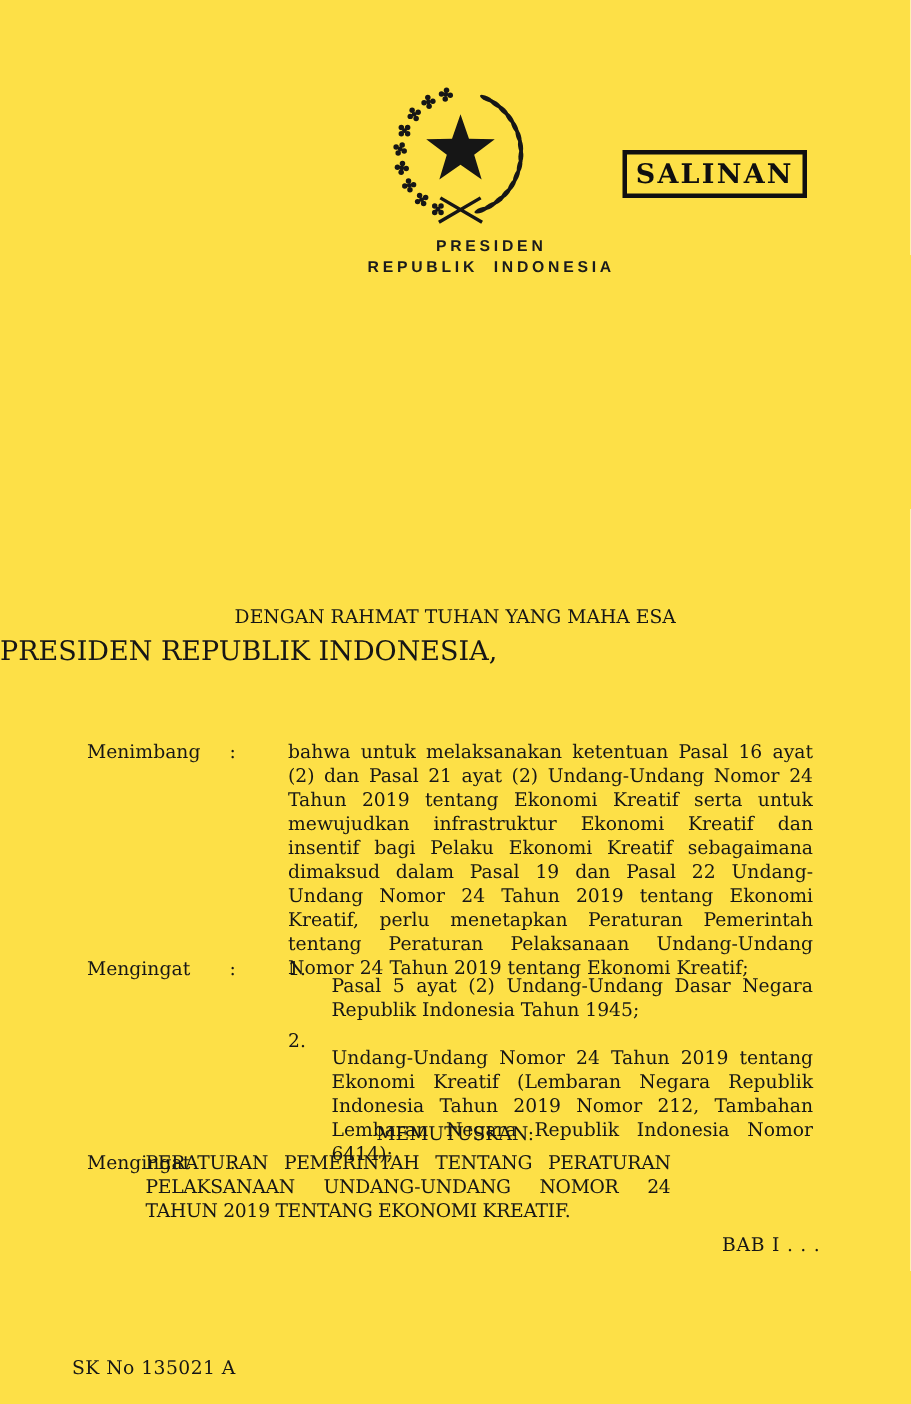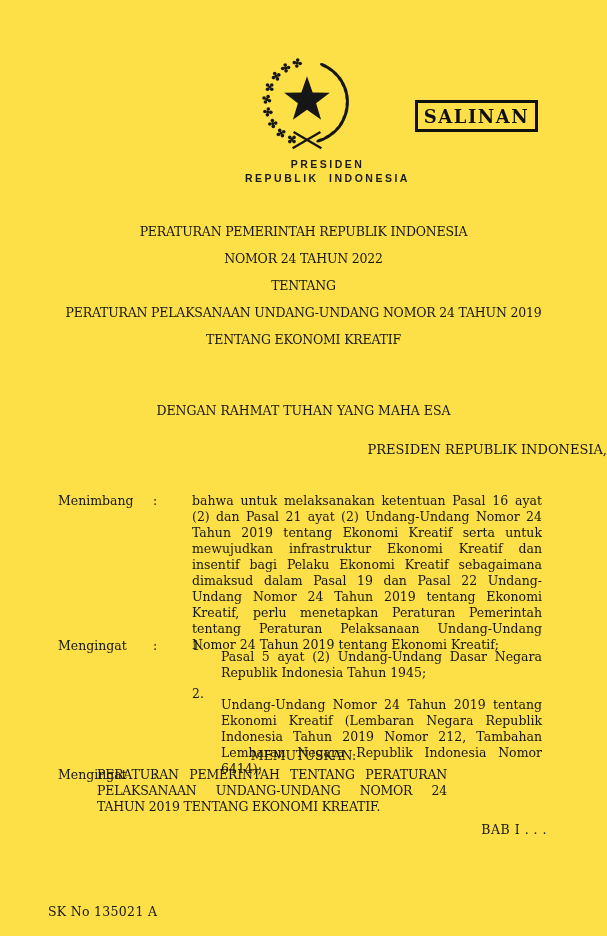--- a/index.html
+++ b/index.html
@@ -30,22 +30,22 @@
   .title-block{
     position:absolute;left:0;top:218px;width:607px;
     text-align:center;font-size:12.5px;line-height:27px;
     letter-spacing:-0.2px;white-space:nowrap;
   }
   .invocation{
     position:absolute;left:0;top:403px;width:607px;
     text-align:center;font-size:12.5px;
   }
   .authority{
-    position:absolute;left:0;top:442px;width:607px;
-    text-align:right;font-size:13px;
+    position:absolute;left:0;top:424px;width:607px;
+    text-align:left;font-size:18px;
   }
   
   .clause{position:absolute;left:58px;width:486px;font-size:12.5px;line-height:16px;}
   .clause-label{position:absolute;left:0;top:0;}
   .clause-colon{position:absolute;left:95px;top:0;}
   .clause-body{margin-left:134px;width:350px;text-align:justify;}
   .clause-body.upper{letter-spacing:-0.2px;margin-left:39px;}
   .legal-item{display:flex;}
   .legal-item + .legal-item{margin-top:5px;}
   .legal-num{width:29px;flex:0 0 29px;}
@@ -138,27 +138,20 @@
 
   <div class="salinan">
     <span>SALINAN</span>
   </div>
 
   <div class="letterhead">
     <div>PRESIDEN</div>
     <div>REPUBLIK INDONESIA</div>
   </div>
 
-  <div class="title-block">
-    <div>PERATURAN PEMERINTAH REPUBLIK INDONESIA</div>
-    <div>NOMOR 24 TAHUN 2022</div>
-    <div>TENTANG</div>
-    <div>PERATURAN PELAKSANAAN UNDANG-UNDANG NOMOR 24 TAHUN 2019</div>
-    <div>TENTANG EKONOMI KREATIF</div>
-  </div>
 
   <div class="invocation">DENGAN RAHMAT TUHAN YANG MAHA ESA</div>
   <div class="authority">PRESIDEN REPUBLIK INDONESIA,</div>
 
   <div class="clause" style="top:493px;">
     <span class="clause-label">Menimbang</span>
     <span class="clause-colon">:</span>
     <div class="clause-body">bahwa untuk melaksanakan ketentuan Pasal 16 ayat (2) dan Pasal 21 ayat (2) Undang-Undang Nomor 24 Tahun 2019 tentang Ekonomi Kreatif serta untuk mewujudkan infrastruktur Ekonomi Kreatif dan insentif bagi Pelaku Ekonomi Kreatif sebagaimana dimaksud dalam Pasal 19 dan Pasal 22 Undang-Undang Nomor 24 Tahun 2019 tentang Ekonomi Kreatif, perlu menetapkan Peraturan Pemerintah tentang Peraturan Pelaksanaan Undang-Undang Nomor 24 Tahun 2019 tentang Ekonomi Kreatif;</div>
   </div>
 

